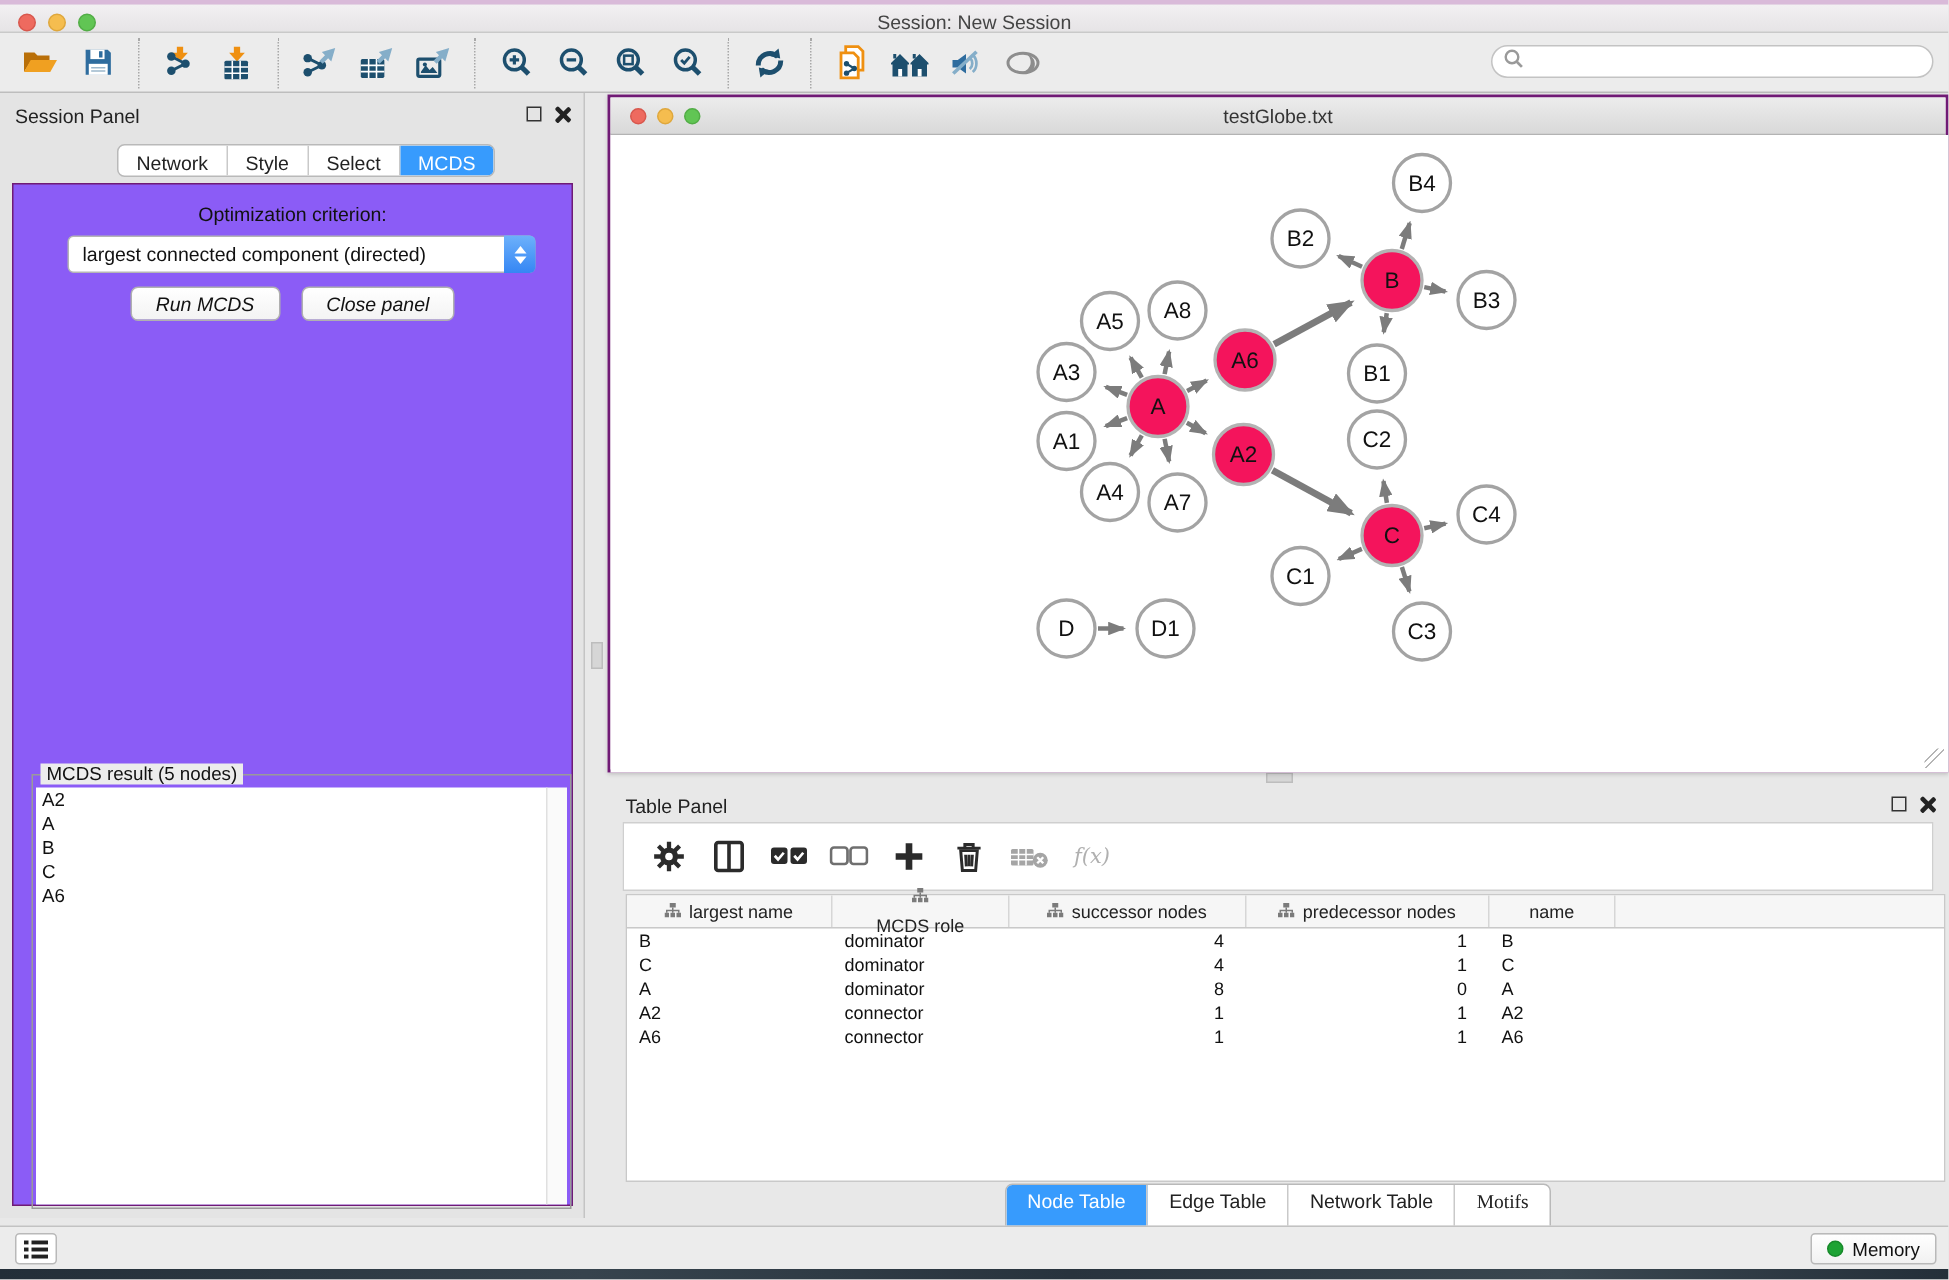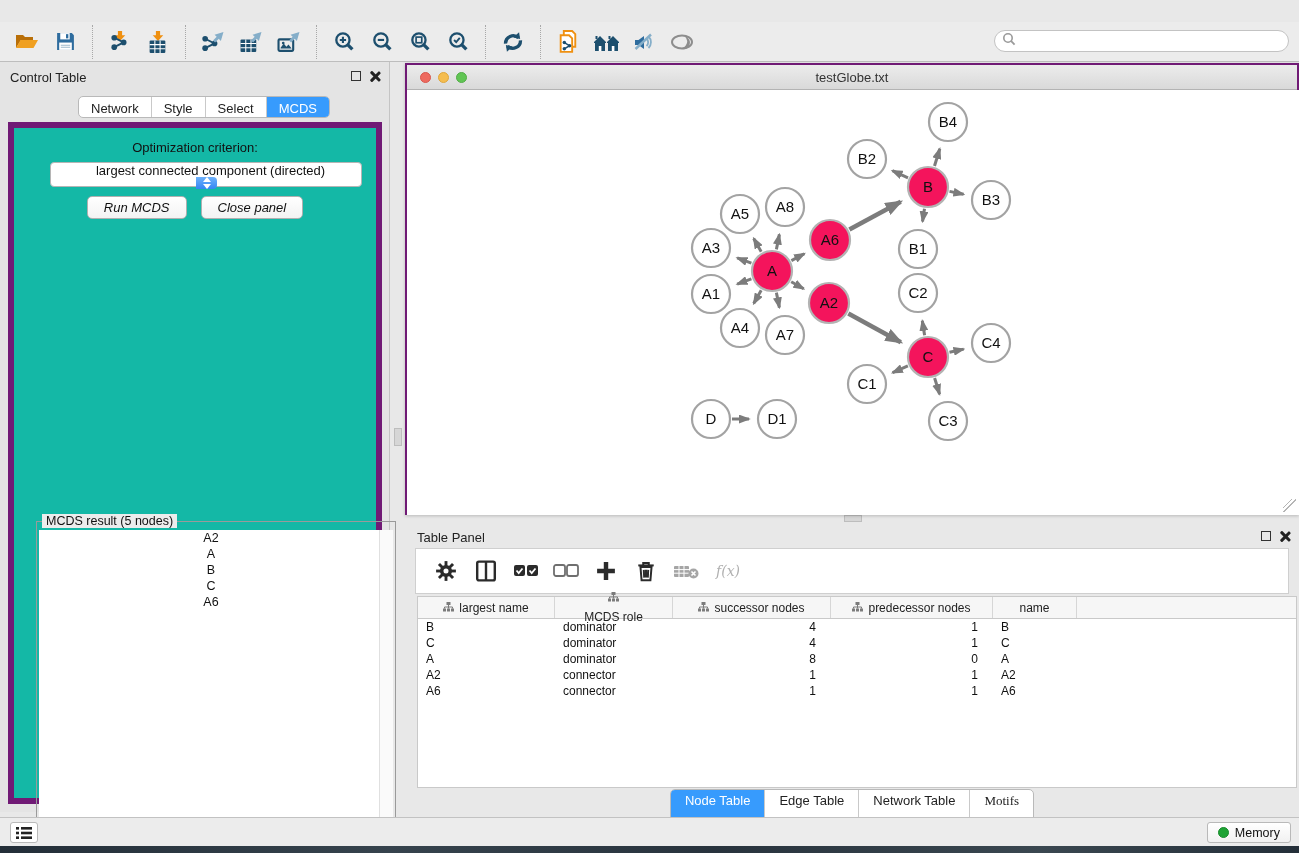--- a/index.html
+++ b/index.html
@@ -46,41 +46,41 @@
   .close-x:after { transform:rotate(-45deg); }
 
   .cp-tabs { position:absolute; left:78px; top:34px; height:22px; display:flex;
     border:1px solid #b9b9b9; border-radius:5px; overflow:hidden; background:#fff; }
   .cp-tab { font-size:13px; color:#222; padding:2px 12px 0; height:100%;
     border-right:1px solid #c9c9c9; display:flex; align-items:center; cursor:default; }
   .cp-tab:last-child { border-right:none; }
   .cp-tab.selected { background:#379bfd; color:#fff; }
 
   .cp-inner { position:absolute; left:8px; top:60px; width:374px; height:682px;
-    background:#14b8a6; border:6px solid #701a75; }
+    background:#8b5cf6; border:1px solid #701a75; }
   .opt-label { position:absolute; left:0; width:100%; top:12px; text-align:center;
     font-size:13px; color:#111; }
   .dropdown { position:absolute; left:36px; top:34px; width:312px; height:25px;
-    background:#fff; border:1px solid #b5b5b5; border-radius:4px; display:flex; align-items:center;flex-direction:column; }
+    background:#fff; border:1px solid #b5b5b5; border-radius:4px; display:flex; align-items:center; }
   .dropdown-value { flex:1; font-size:13px; color:#111; padding-left:9px; white-space:nowrap; }
   .dropdown-stepper { width:21px; height:25px; margin:-1px -1px -1px 0;
     background:linear-gradient(#6db1fb,#3586f4); border-radius:0 4px 4px 0;
     display:flex; flex-direction:column; align-items:center; justify-content:center; gap:2px; }
   .arr-up { width:0; height:0; border-left:4px solid transparent; border-right:4px solid transparent;
     border-bottom:5px solid #fff; }
   .arr-down { width:0; height:0; border-left:4px solid transparent; border-right:4px solid transparent;
     border-top:5px solid #fff; }
   .cp-buttons { position:absolute; left:0; top:68px; width:100%; display:flex;
     justify-content:center; gap:14px; }
   .btn { background:linear-gradient(#ffffff,#f3f3f3); border:1px solid #b0b0b0;
     border-radius:5px; font-size:13px; color:#111; padding:3px 16px; height:23px;
     font-family:"Liberation Sans",sans-serif; cursor:default;font-style:italic; }
 
-  .groupbox { position:absolute; left:22px; top:393px; width:360px; height:330px;
-    border:1px solid #9a9a9a;text-align:center; }
+  .groupbox { position:absolute; left:12px; top:393px; width:360px; height:290px;
+    border:1px solid #9a9a9a; }
   .groupbox-legend { position:absolute; top:-8px; left:5px; background:#ececec;
     padding:0 4px; font-size:12.5px; color:#111; }
   .result-list { position:absolute; left:2px; top:8px; right:16px; bottom:2px;
     background:#fff; overflow:hidden; }
   .result-scroll { position:absolute; top:8px; right:2px; bottom:2px; width:14px;
     background:#fafafa; border-left:1px solid #e0e0e0; }
   .result-item { font-size:12.5px; color:#111; padding:1px 0 1px 4px; height:16px; }
 
   
   .v-grip { position:absolute; left:394px; top:428px; width:8px; height:18px;
@@ -139,20 +139,26 @@
     display:flex; align-items:center; gap:6px; padding:0 10px; font-size:12.5px; color:#111; }
   .mem-dot { width:11px; height:11px; border-radius:50%; background:#1ea334; border:1px solid #188a2b; }
   .wallpaper { position:absolute; left:0; top:846px; width:1299px; height:7px;
     background:linear-gradient(90deg,#232e38,#36434d 30%,#28333d 55%,#3a4750 80%,#242f39); }
 </style>
 </head>
 <body>
 
 <div class="app">
 
+  <div class="titlebar">
+    <span class="traffic tl-red"></span>
+    <span class="traffic tl-yellow"></span>
+    <span class="traffic tl-green"></span>
+    <div class="titlebar-title">Session: New Session</div>
+  </div>
 
   <div class="toolbar" id="main-toolbar">
     <div class="tb-group">
         <span class="tb-btn">
           <svg width="24" height="22" viewBox="0 0 24 22">
             <path d="M1 17V4h7l2 2h8v3H6z" fill="#b96f08"></path>
             <path d="M1 17l4.5-8H23l-4.5 8z" fill="#f0a021"></path>
           </svg>
         </span>
         <span class="tb-btn">
@@ -311,21 +317,21 @@
             <circle cx="6" cy="6" r="4.2" fill="none" stroke="#9a9a9a" stroke-width="1.6"></circle>
             <line x1="9.2" y1="9.2" x2="12.6" y2="12.6" stroke="#9a9a9a" stroke-width="1.8"></line>
           </svg>
       </span>
       <input class="search-input" placeholder="" style="">
     </div>
   </div>
 
   <div class="control-panel">
     <div class="panel-header">
-      <span class="panel-title">Control Table</span>
+      <span class="panel-title">Session Panel</span>
       <span class="win-icons">
         <span class="float-icon"></span>
         <span class="close-x"></span>
       </span>
     </div>
     <div class="cp-tabs" id="cp-tabs">
         <div class="cp-tab">Network</div>
         <div class="cp-tab">Style</div>
         <div class="cp-tab">Select</div>
         <div class="cp-tab selected">MCDS</div>

